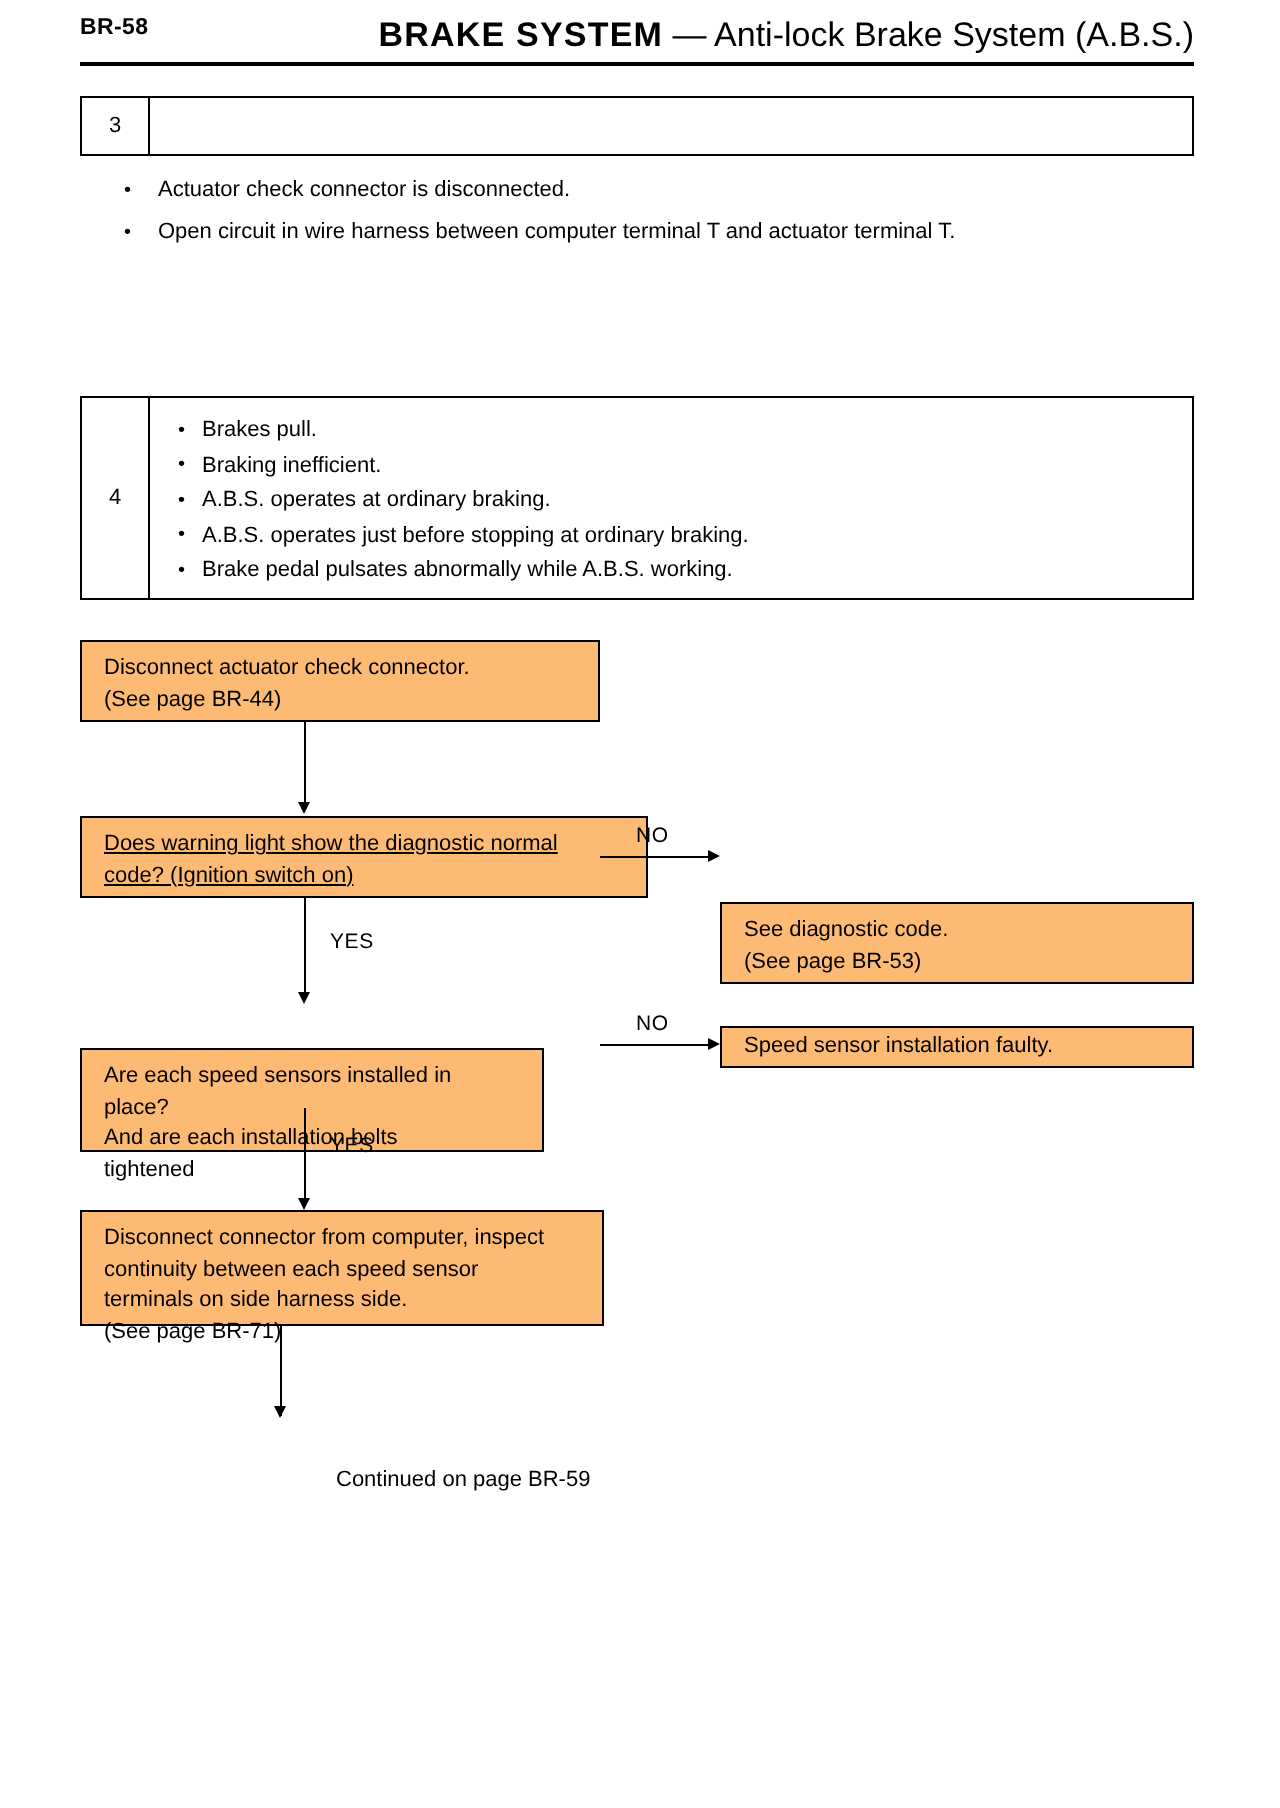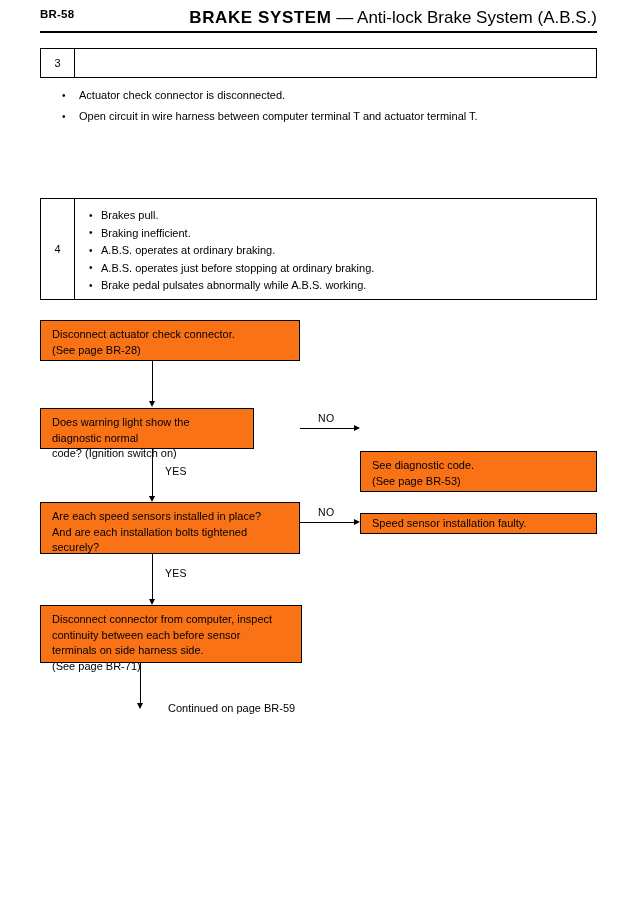--- a/index.html
+++ b/index.html
@@ -152,21 +152,21 @@
   }
   #cause-list li span.nowrapline {
     display: block;
   }
 
   
   .flow-box {
     position: absolute;
     border: 1px solid #000000;
     box-sizing: border-box;
-    background: #f97316;
+    background: #fdba74;
     font-size: 11px;
     line-height: 15.5px;
     padding: 6px 24px 6px 11px;
   }
   .flow-box.centered {
     display: flex;
     align-items: center;
   }
   .flow-line-v {
     position: absolute;
@@ -195,20 +195,21 @@
     border-left: 6px solid #000000;
   }
   .branch-label {
     position: absolute;
     font-size: 10.5px;
     letter-spacing: 0.3px;
   }
   .flow-note {
     position: absolute;
     font-size: 11px;
+    margin-top: 32px;
   }
 </style>
 </head>
 <body>
 
 <div id="page-header">
   <div id="header-page-num">BR-58</div>
   <div id="header-title-wrap">
     <span class="strong">BRAKE  SYSTEM</span><span class="light"> — Anti-lock Brake System (A.B.S.)</span>
   </div>
@@ -232,62 +233,61 @@
       <li>Braking inefficient.</li>
       <li>A.B.S. operates at ordinary braking.</li>
       <li>A.B.S. operates just before stopping at ordinary braking.</li>
       <li>Brake pedal pulsates abnormally while A.B.S. working.</li>
     </ul>
   </div>
 </div>
 
 <div class="flow-box" id="flow-box-1" style="left:40px; top:320px; width:260px; height:41px;">
   <div>Disconnect actuator check connector.</div>
-  <div>(See page BR-28)</div>
+  <div>(See page BR-44)</div>
 </div>
 
 <div class="flow-line-v" style="left:152px; top:361px; height:41px;"></div>
 <div class="arrow-down" style="left:149px; top:401px;"></div>
 
-<div class="flow-box" id="flow-box-2" style="left:40px; top:408px; width:214px; height:41px;">
+<div class="flow-box" id="flow-box-2" style="left:40px; top:408px; width:284px; height:41px;text-decoration:underline;">
   <div>Does warning light show the diagnostic normal</div>
   <div>code?   (Ignition switch on)</div>
 </div>
 
 <div class="flow-line-h" style="left:300px; top:428px; width:54px;"></div>
 <div class="arrow-right" style="left:354px; top:425px;"></div>
 <div class="branch-label" style="left:318px; top:412px;">NO</div>
 <div class="flow-box" id="flow-box-2-no" style="left:360px; top:408px; width:237px; height:41px;margin-top:43px;">
   <div>See diagnostic code.</div>
   <div>(See page BR-53)</div>
 </div>
 
 <div class="flow-line-v" style="left:152px; top:449px; height:48px;"></div>
 <div class="arrow-down" style="left:149px; top:496px;"></div>
 <div class="branch-label" style="left:165px; top:465px;">YES</div>
 
-<div class="flow-box" id="flow-box-3" style="left:40px; top:502px; width:260px; height:52px;">
+<div class="flow-box" id="flow-box-3" style="left:40px; top:524px; width:232px; height:52px;">
   <div>Are each speed sensors installed in place?</div>
   <div>And are each installation bolts tightened</div>
-  <div>securely?</div>
 </div>
 
 <div class="flow-line-h" style="left:300px; top:522px; width:54px;"></div>
 <div class="arrow-right" style="left:354px; top:519px;"></div>
 <div class="branch-label" style="left:318px; top:506px;">NO</div>
 <div class="flow-box centered" id="flow-box-3-no" style="left:360px; top:513px; width:237px; height:21px;">
   <div>Speed sensor installation faulty.</div>
 </div>
 
 <div class="flow-line-v" style="left:152px; top:554px; height:46px;"></div>
 <div class="arrow-down" style="left:149px; top:599px;"></div>
 <div class="branch-label" style="left:165px; top:567px;">YES</div>
 
 <div class="flow-box" id="flow-box-4" style="left:40px; top:605px; width:262px; height:58px;">
   <div>Disconnect connector from computer, inspect</div>
-  <div>continuity between each before sensor</div>
+  <div>continuity between each speed sensor</div>
   <div>terminals on side harness side.</div>
   <div>(See page BR-71)</div>
 </div>
 
 <div class="flow-line-v" style="left:140px; top:663px; height:45px;"></div>
 <div class="arrow-down" style="left:137px; top:703px;"></div>
 <div class="flow-note" style="left:168px; top:702px;">Continued on page BR-59</div>
 
 </body></html>

